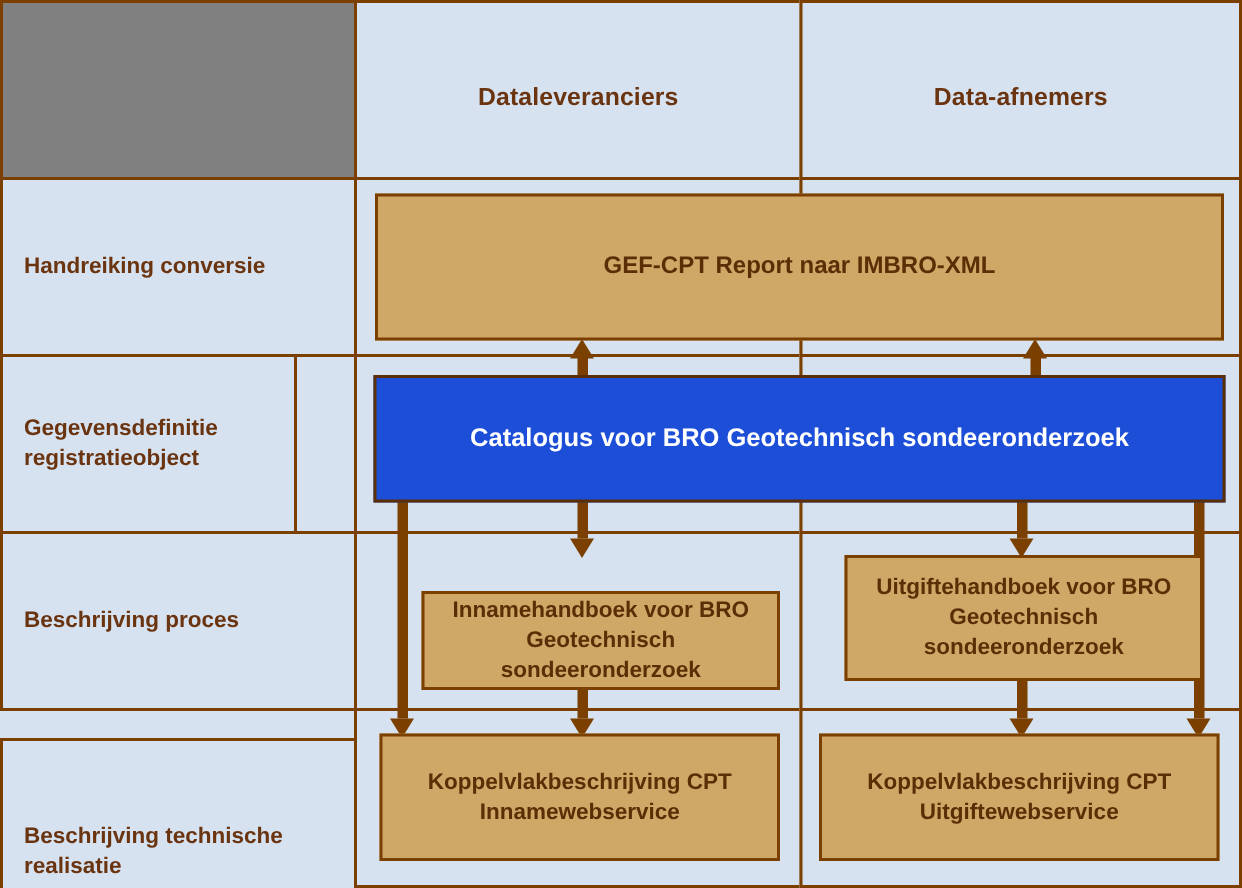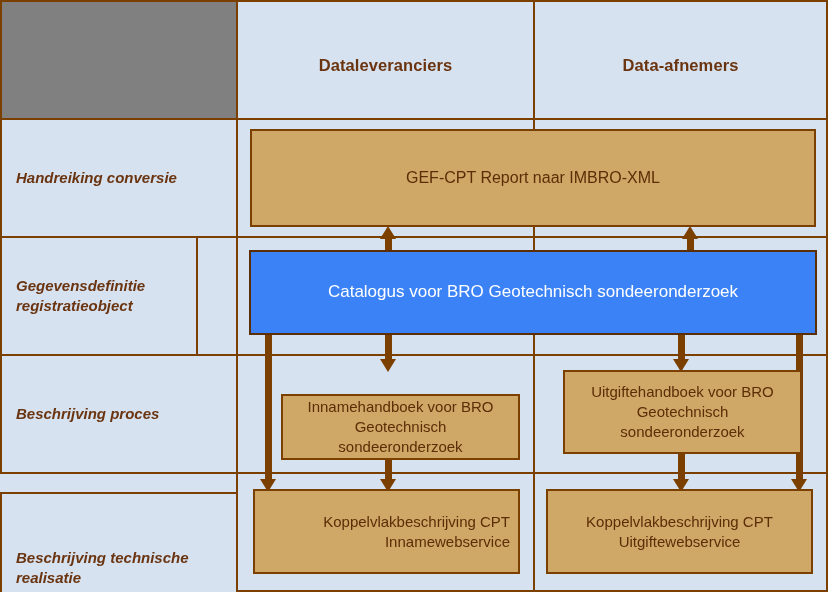--- a/index.html
+++ b/index.html
@@ -18,35 +18,35 @@
   .colhead{
     display:flex;align-items:center;justify-content:center;
     padding-top:11px;
   }
   .colhead span{
     font-size:16.5px;font-weight:bold;color:#6b3410;letter-spacing:.1px;
   }
   .rowlabel{display:flex;align-items:center;}
   .rowlabel span{
     font-size:15px;font-weight:bold;color:#6b3410;
-    padding-left:14px;padding-right:8px;line-height:1.35;font-style:italic;
+    padding-left:14px;padding-right:8px;line-height:1.35;
   }
 
   
   .node{
     position:absolute;box-sizing:border-box;
     border:2px solid #7b3f00;background:#cfa868;
     display:flex;align-items:center;justify-content:center;text-align:center;
     z-index:5;
   }
   .node span{
-    font-size:15px;font-weight:normal;color:#5c2e06;line-height:1.32;
+    font-size:15px;font-weight:bold;color:#5c2e06;line-height:1.32;
     padding:0 8px;
   }
-  .node.dark{background:#3b82f6;border-color:#5c2e06;}
+  .node.dark{background:#1d4ed8;border-color:#5c2e06;}
   .node.dark span{color:#ffffff;font-size:17px;}
   .node.wide span{font-size:16px;}
 
   
   .arrow{position:absolute;z-index:2;}
   .arrow .shaft{position:absolute;background:#7b3f00;width:7px;left:0;}
   .arrow .head{position:absolute;width:0;height:0;left:-5px;
     border-left:8.5px solid transparent;border-right:8.5px solid transparent;}
   .arrow.down .head{border-top:13px solid #7b3f00;}
   .arrow.up   .head{border-bottom:13px solid #7b3f00;}
@@ -135,21 +135,21 @@
   </div>
 
   <div class="node" style="left:281px;top:370px;width:239px;height:66px;margin-top:24px;">
     <span>Innamehandboek voor BRO Geotechnisch sondeeronderzoek</span>
   </div>
 
   <div class="node" style="left:546px;top:370px;width:239px;height:84px;margin-left:17px;">
     <span>Uitgiftehandboek voor BRO Geotechnisch sondeeronderzoek</span>
   </div>
 
-  <div class="node" style="left:253px;top:489px;width:267px;height:85px;text-align:right;">
+  <div class="node" style="left:253px;top:489px;width:267px;height:85px;">
     <span>Koppelvlakbeschrijving CPT Innamewebservice</span>
   </div>
 
   <div class="node" style="left:546px;top:489px;width:267px;height:85px;">
     <span>Koppelvlakbeschrijving CPT Uitgiftewebservice</span>
   </div>
 
 </div>
 
 </body></html>

